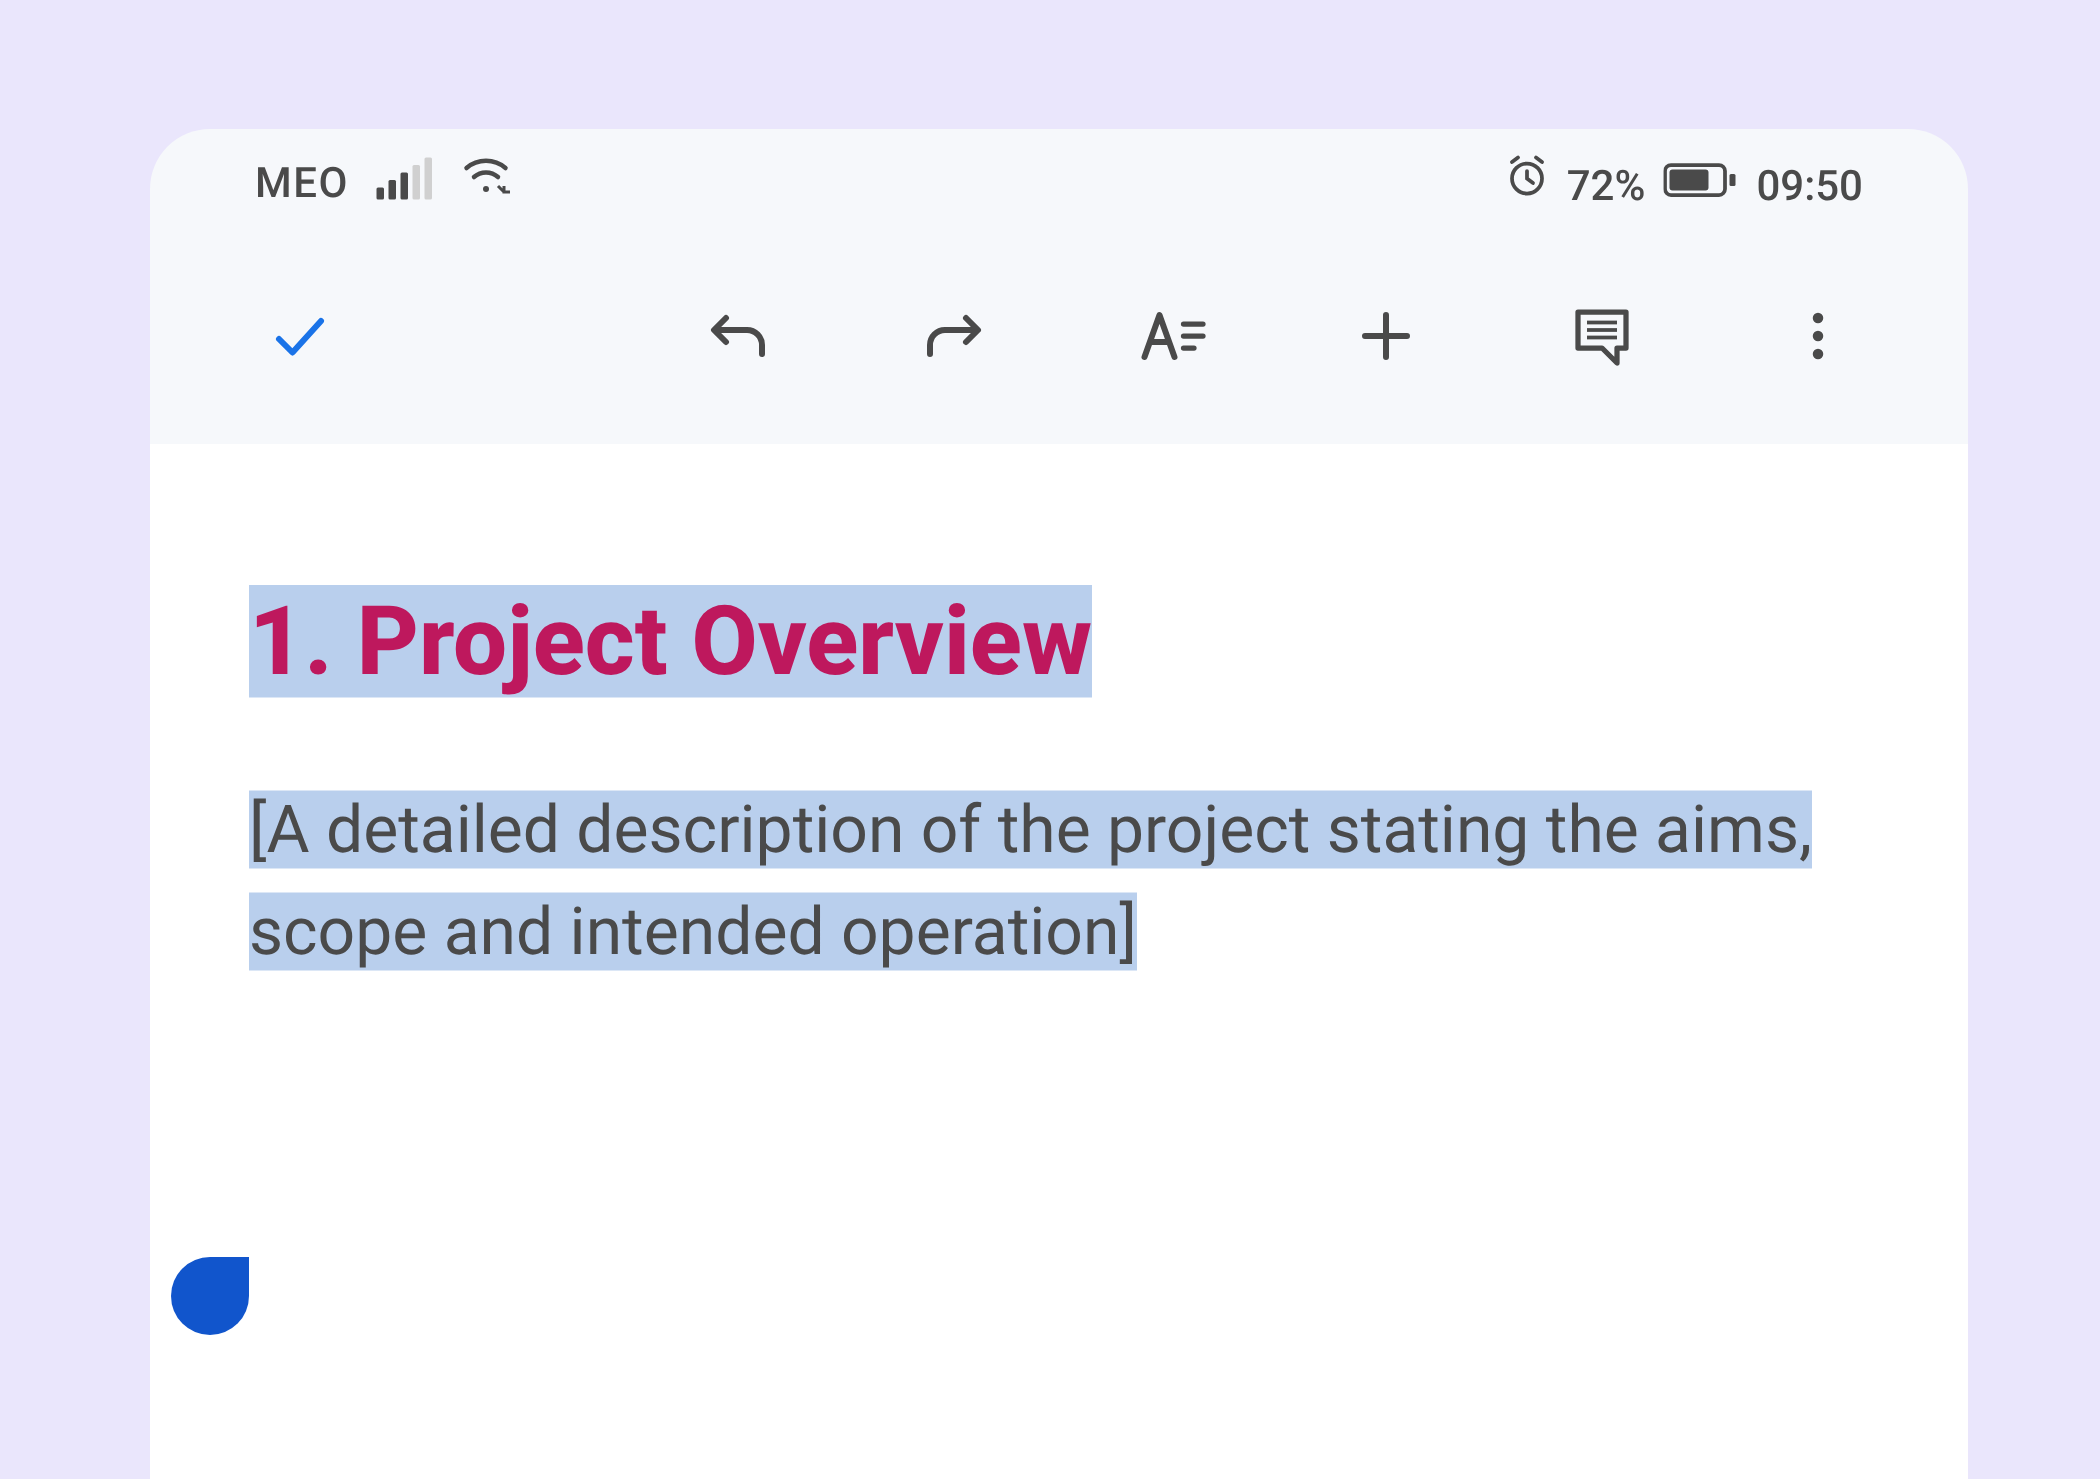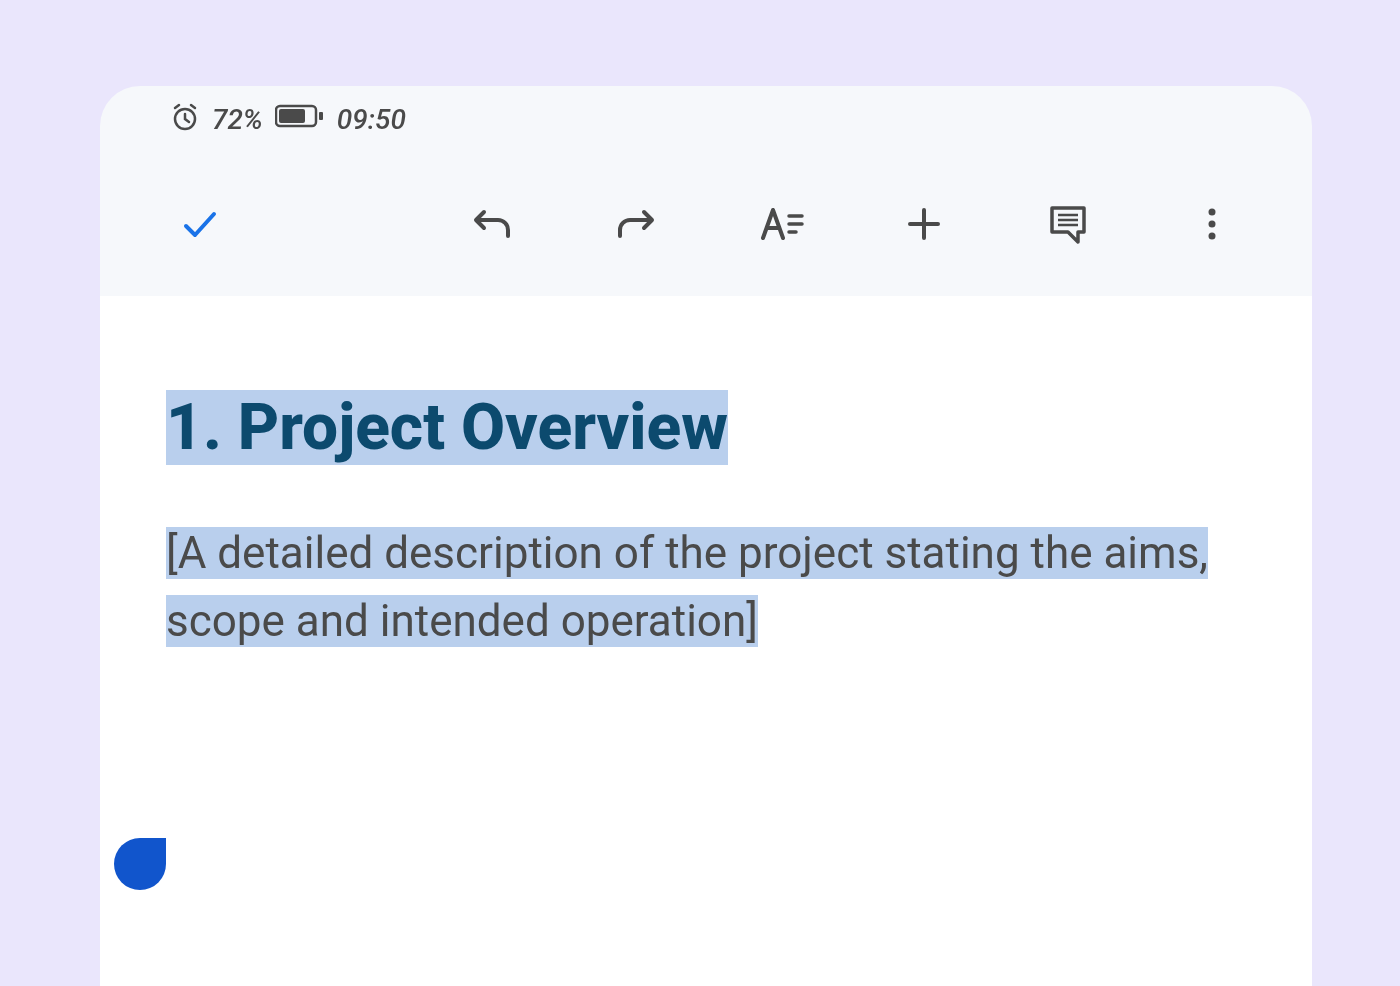--- a/index.html
+++ b/index.html
@@ -39,23 +39,22 @@
     }
     
     .status-left {
       display: flex;
       align-items: center;
       gap: 18px;
     }
     
     .status-right {
       display: flex;
-      align-items: flex-start;
+      align-items: flex-end;
       gap: 12px;
-      font-style: italic;
     }
     
     .carrier {
       letter-spacing: 1px;
     }
     
     .signal-icon {
       display: flex;
       align-items: flex-end;
       gap: 3px;
@@ -105,21 +104,21 @@
     .document-area {
       background: white;
       min-height: 690px;
       padding: 94px 66px 20px 66px;
       position: relative;
     }
     
     .heading {
       font-size: 64px;
       font-weight: 800;
-      color: #0c4a6e;
+      color: #be185d;
       line-height: 1.2;
       display: inline;
       background: #b9cfed;
       box-decoration-break: clone;
       -webkit-box-decoration-break: clone;
     }
     
     .body-text {
       font-size: 44px;
       font-weight: 400;
@@ -147,20 +146,38 @@
       top: 542px;
       transform: rotate(0deg);
     }
   </style>
 </head>
 <body>
 
 <div class="phone-frame">
 
   <div class="status-bar">
+    <div class="status-left">
+      <span class="carrier">MEO</span>
+      <span class="signal-icon">
+        <span></span>
+          <span></span>
+          <span></span>
+          <span></span>
+          <span></span>
+      </span>
+      <span>
+        <svg width="36" height="28" viewBox="0 0 36 28">
+          <path d="M 18 24 A 2 2 0 1 0 18 20 A 2 2 0 1 0 18 24" fill="#4a4a4a"></path>
+          <path d="M 10 14 A 12 12 0 0 1 26 14" stroke="#4a4a4a" stroke-width="3" fill="none" stroke-linecap="round"></path>
+          <path d="M 5 8 A 20 20 0 0 1 31 8" stroke="#4a4a4a" stroke-width="3" fill="none" stroke-linecap="round"></path>
+          <path d="M 26 20 L 30 24 M 30 20 L 30 24 L 34 24" stroke="#4a4a4a" stroke-width="2" fill="none"></path>
+        </svg>
+      </span>
+    </div>
     <div class="status-right">
       <span>
         <svg width="30" height="30" viewBox="0 0 30 30">
           <circle cx="15" cy="16" r="10" stroke="#4a4a4a" stroke-width="2.5" fill="none"></circle>
           <path d="M 15 11 L 15 16 L 19 19" stroke="#4a4a4a" stroke-width="2.5" fill="none" stroke-linecap="round"></path>
           <path d="M 5 5 L 9 2 M 25 5 L 21 2" stroke="#4a4a4a" stroke-width="2.5" fill="none" stroke-linecap="round"></path>
         </svg>
       </span>
       <span>72%</span>
       <span>

